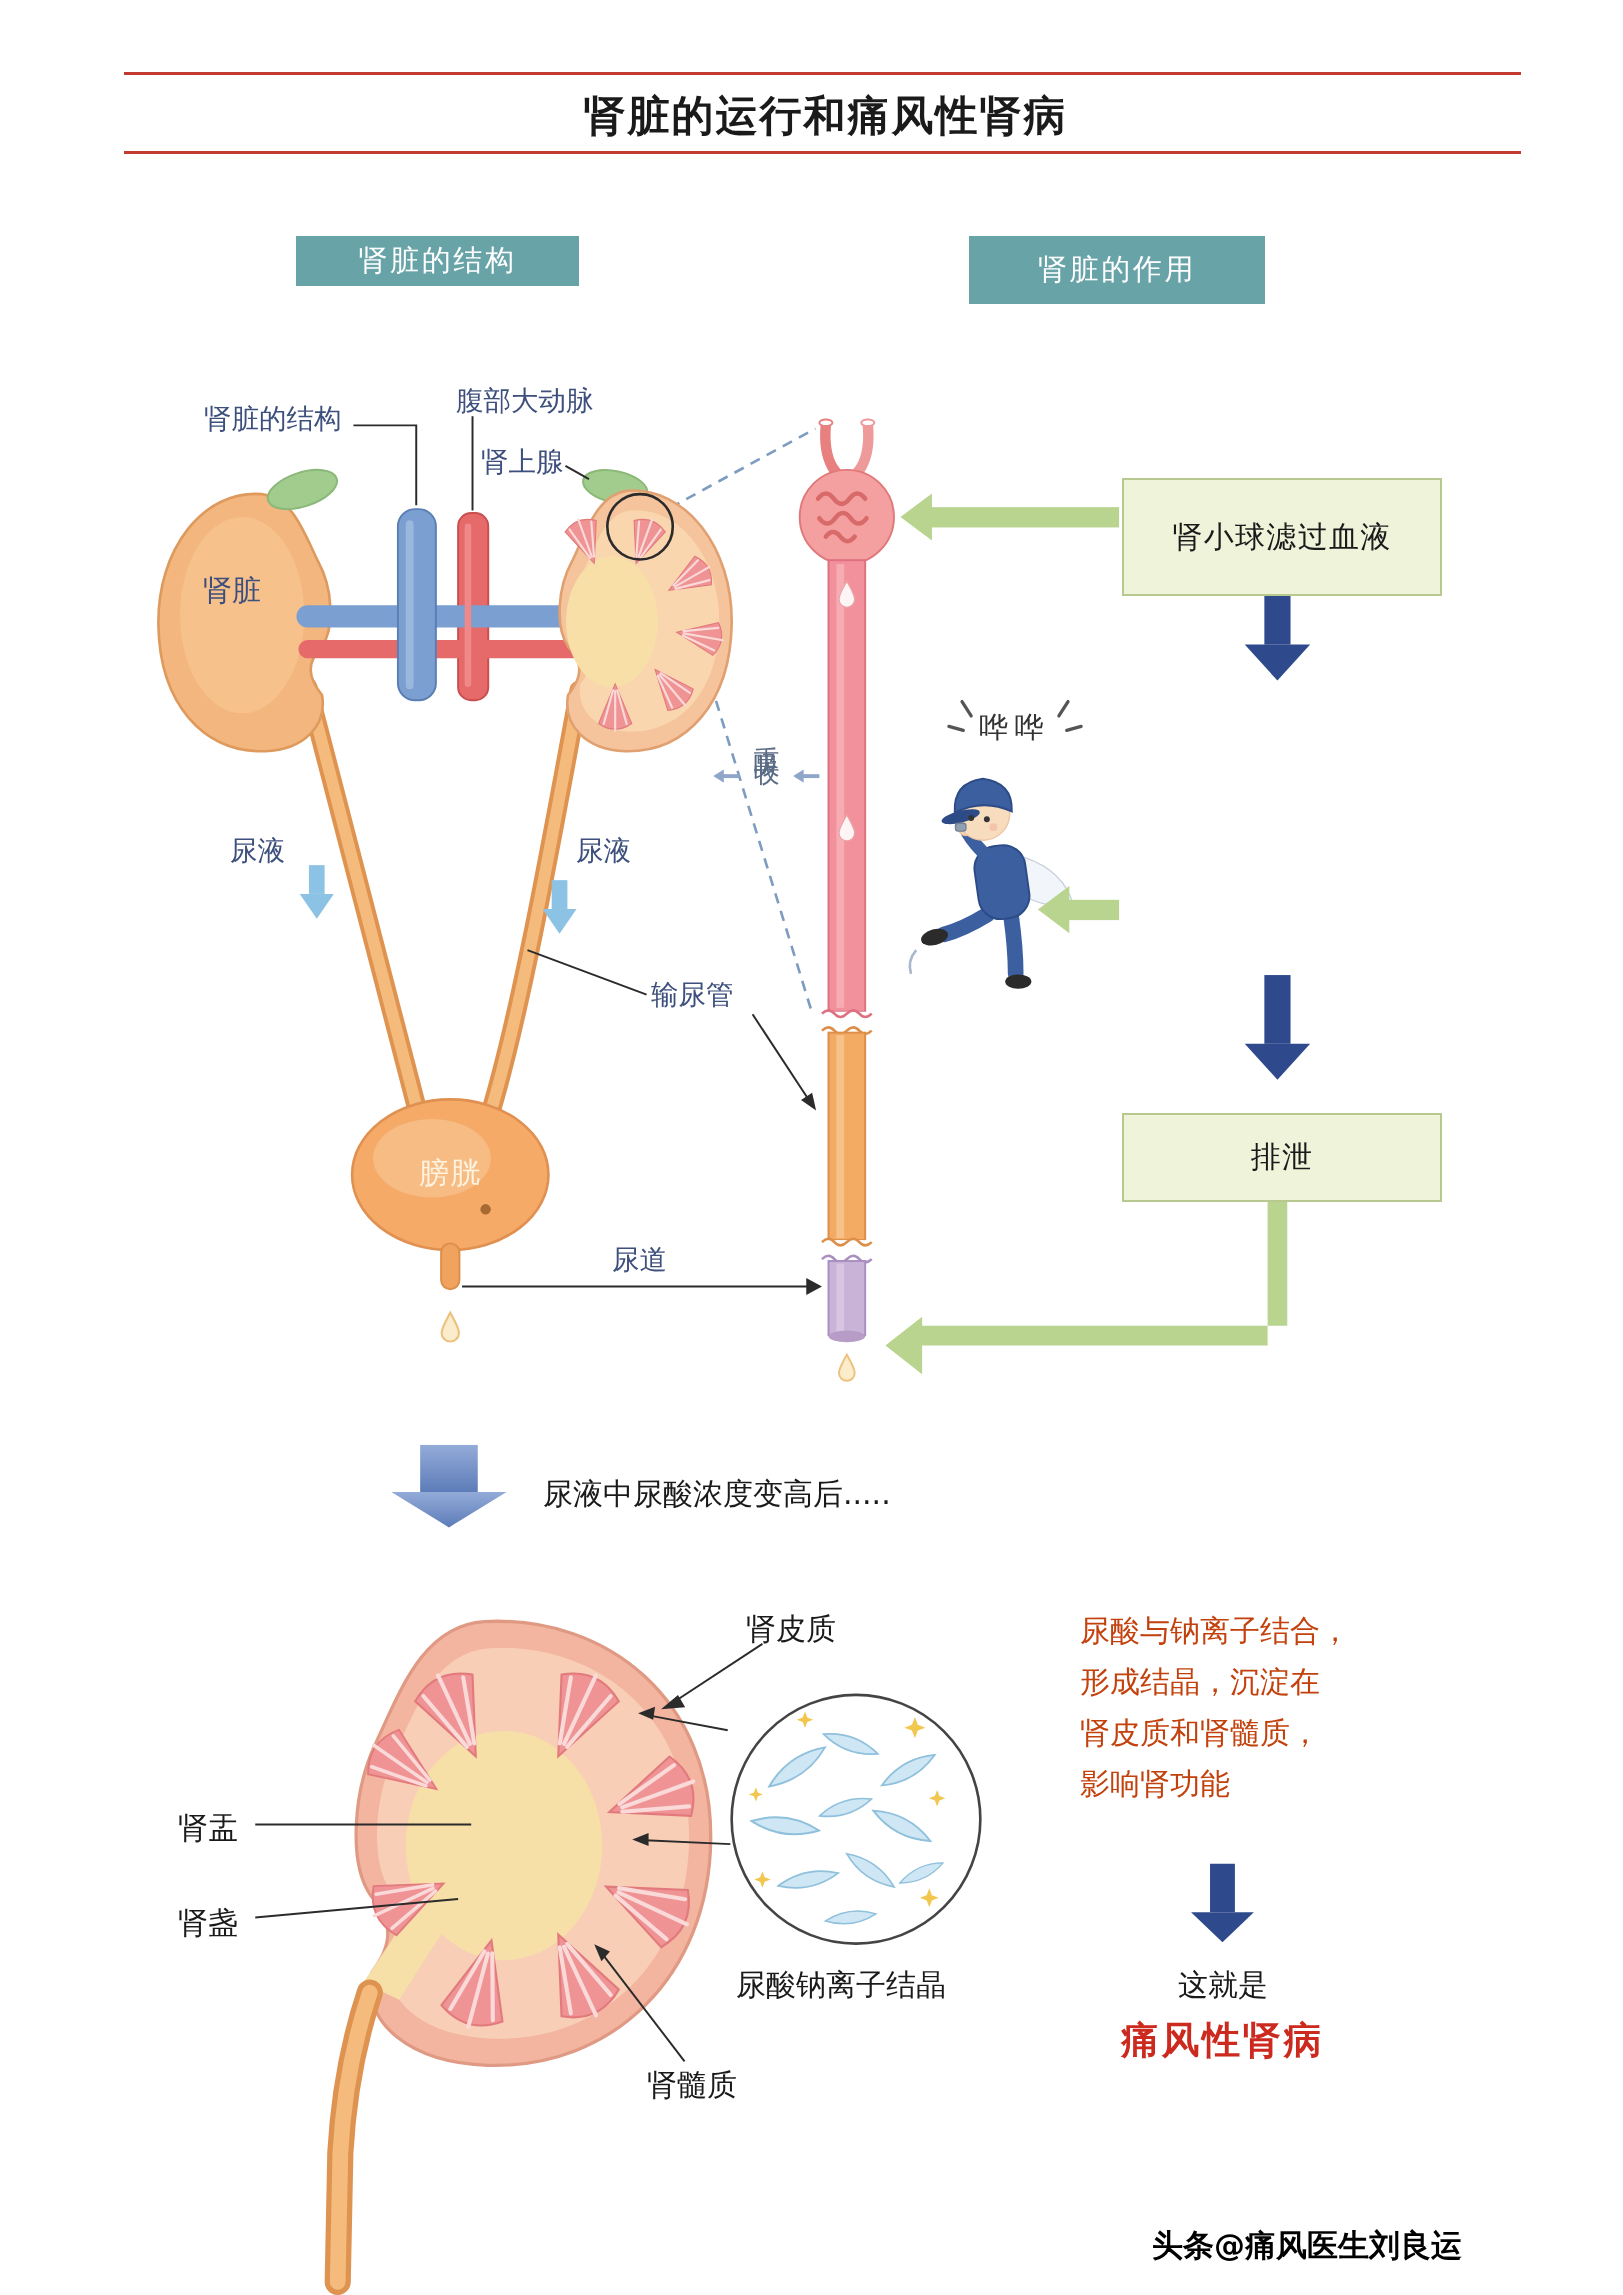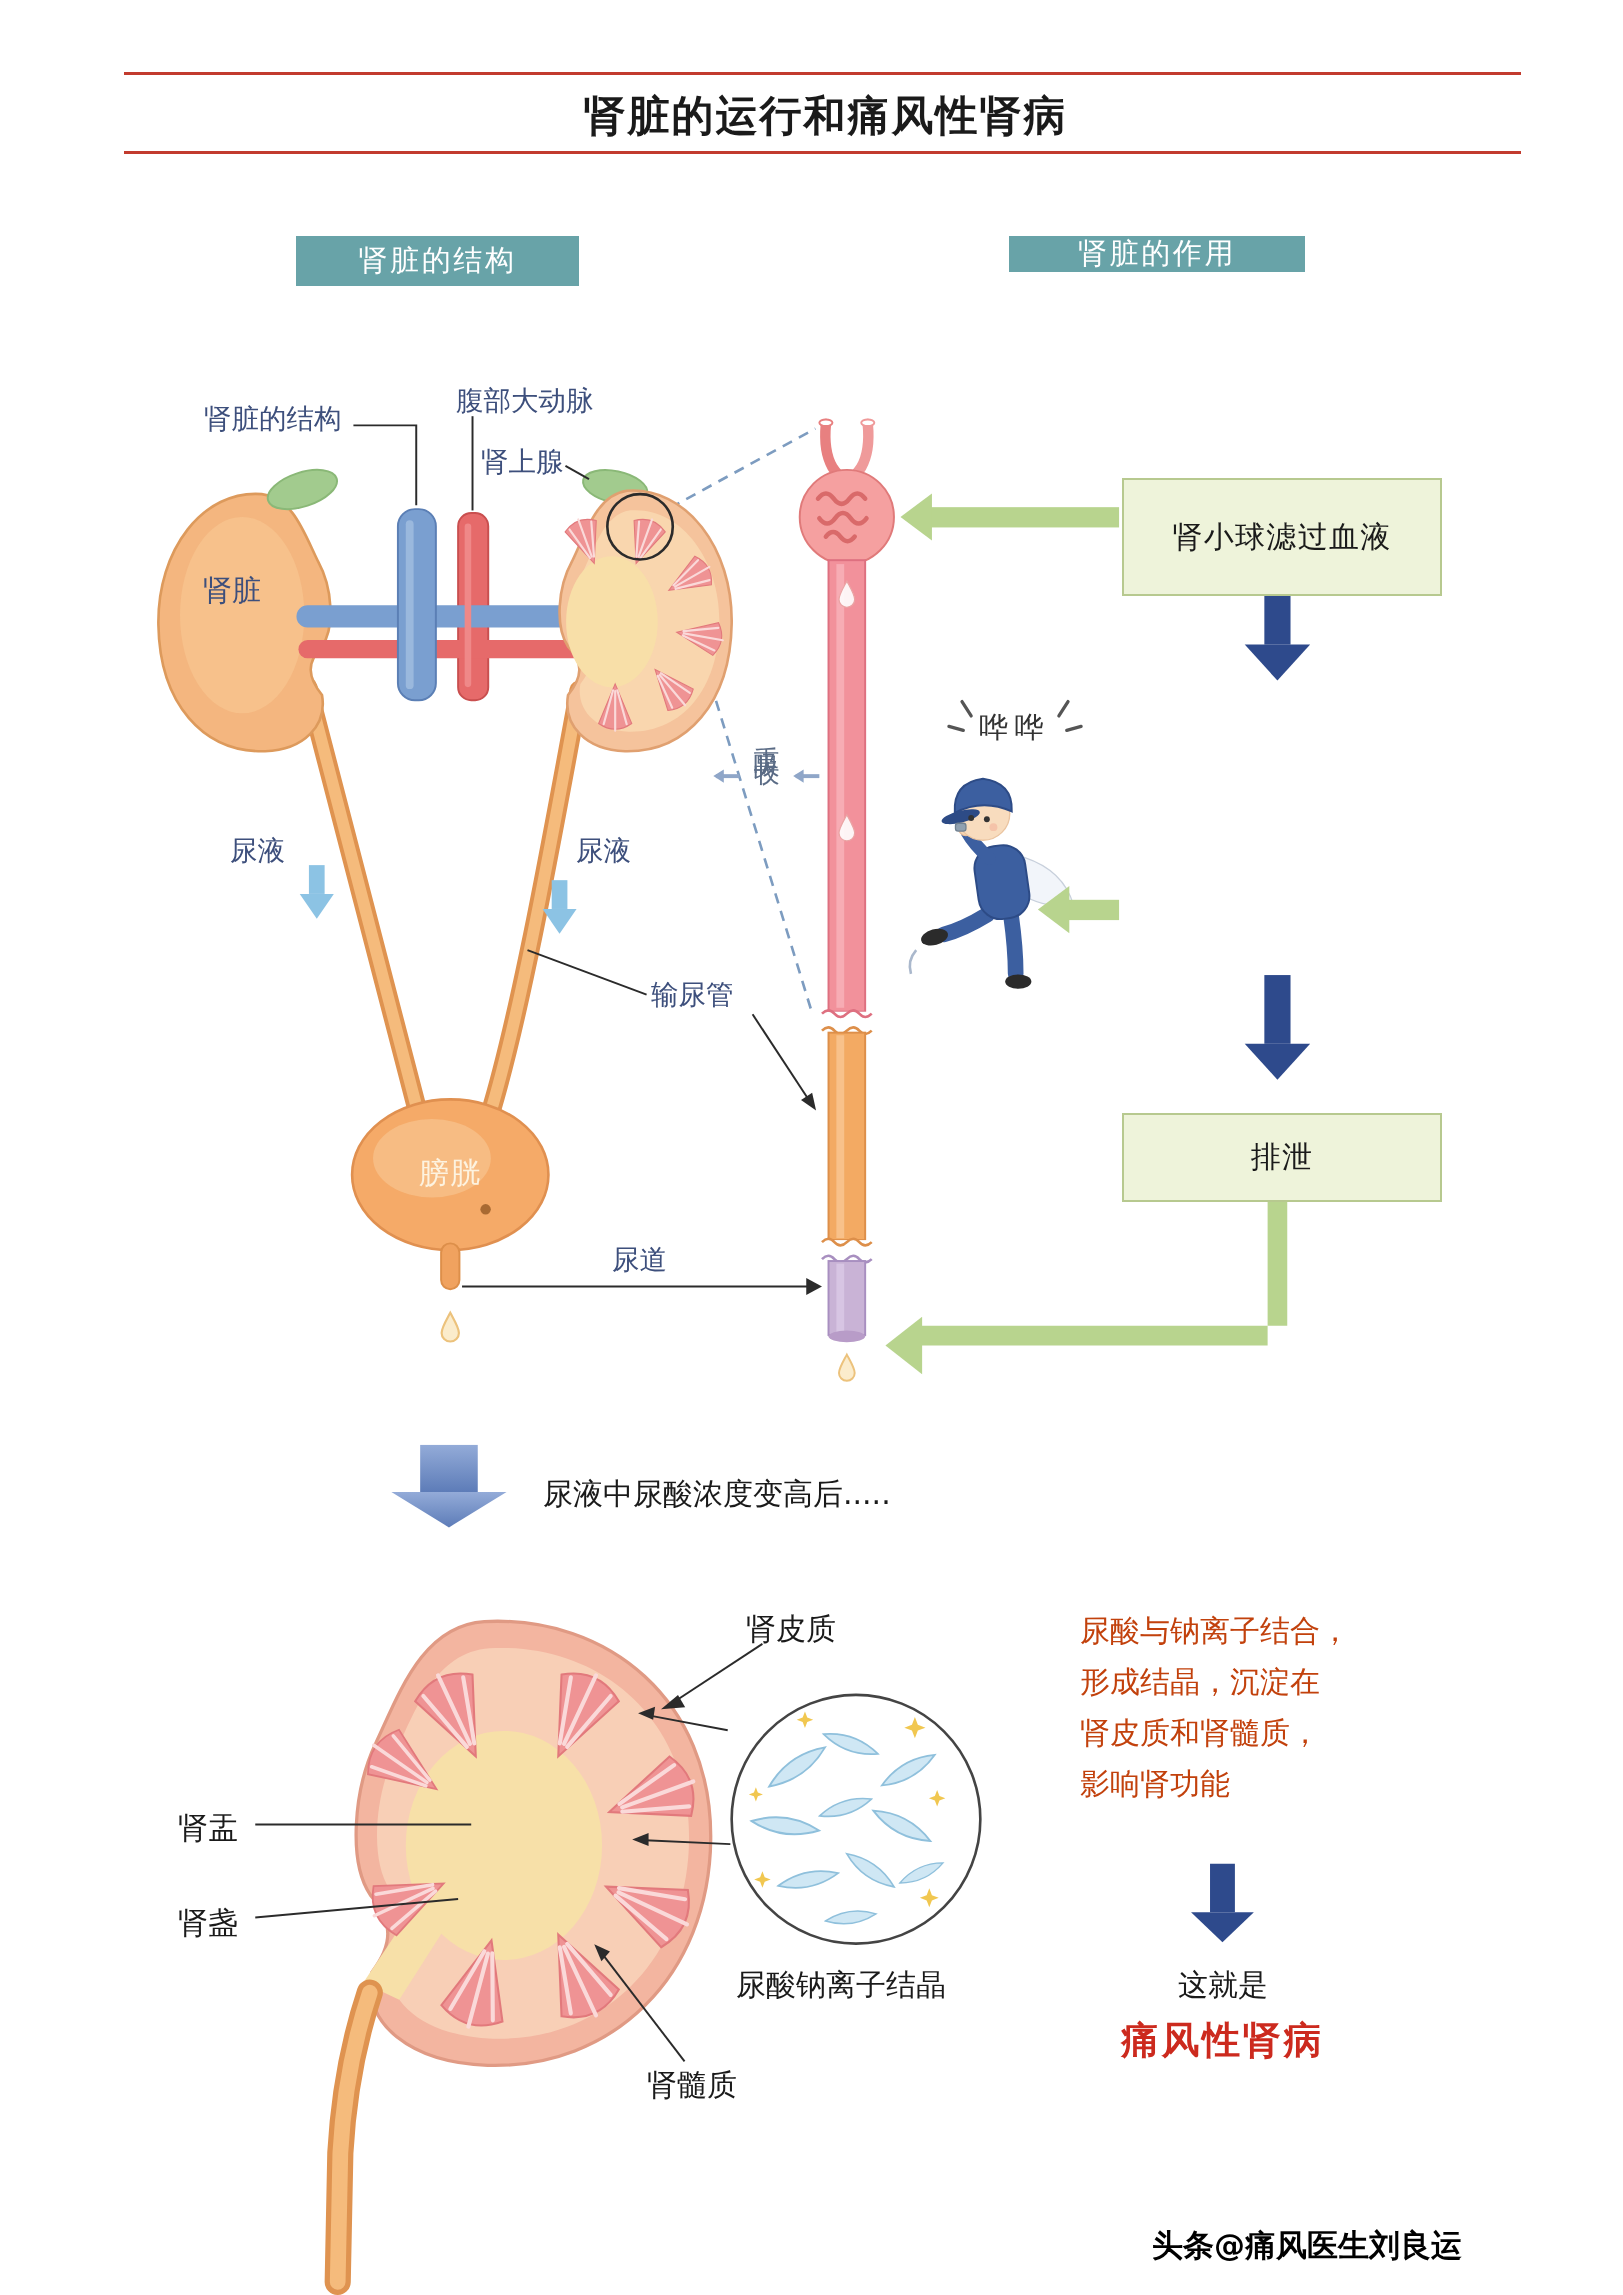--- a/index.html
+++ b/index.html
@@ -251,21 +251,21 @@
       <line x1="1046" y1="3150" x2="922" y2="2988"></line>
       <path d="M 908 2971 L 932 2982 L 919 2997 Z" stroke="none"></path>
     </g>
   </svg>
 
   <div class="abs redline" style="left:124px;top:72px;width:1397px"></div>
   <div class="abs title">肾脏的运行和痛风性肾病</div>
   <div class="abs redline" style="left:124px;top:151px;width:1397px"></div>
 
   <div class="abs pill" style="left:296px;top:236px;width:283px;height:50px">肾脏的结构</div>
-  <div class="abs pill" style="left:1009px;top:236px;width:296px;height:36px">肾脏的作用</div>
+  <div class="abs pill" style="left:969px;top:236px;width:296px;height:68px">肾脏的作用</div>
 
   <div class="abs lbl" style="left:204px;top:401px">肾脏的结构</div>
   <div class="abs lbl" style="left:456px;top:383px">腹部大动脉</div>
   <div class="abs lbl" style="left:481px;top:444px">肾上腺</div>
   <div class="abs lbl-on" style="left:203px;top:571px">肾脏</div>
   <div class="abs lbl" style="left:230px;top:833px">尿液</div>
   <div class="abs lbl" style="left:576px;top:833px">尿液</div>
   <div class="abs lbl" style="left:651px;top:977px">输尿管</div>
   <div class="abs white-lbl" style="left:419px;top:1153px">膀胱</div>
   <div class="abs lbl" style="left:612px;top:1242px">尿道</div>

